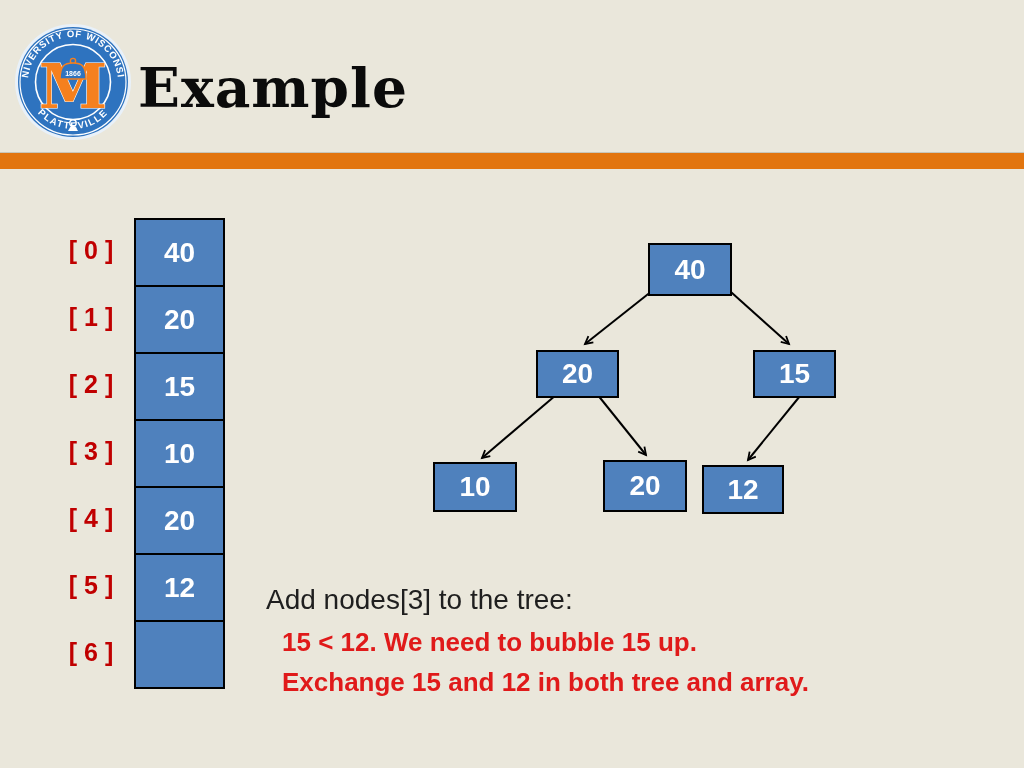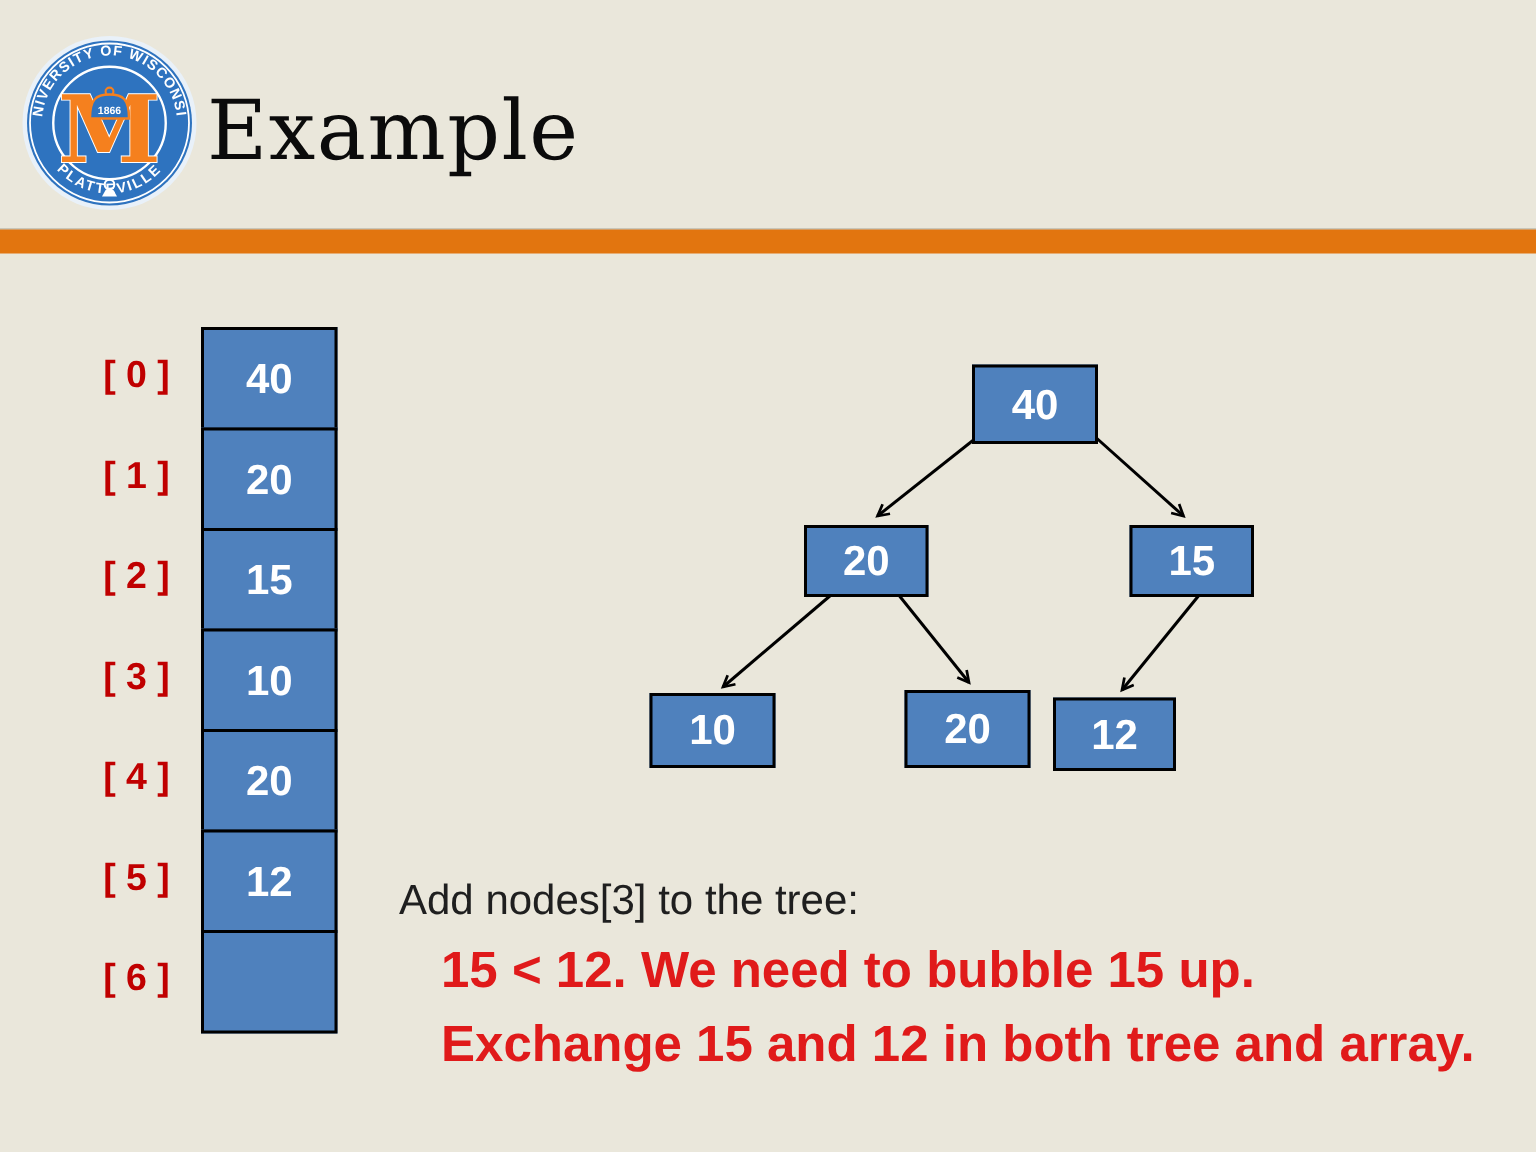--- a/index.html
+++ b/index.html
@@ -4,21 +4,21 @@
 <style>
   * { margin:0; padding:0; box-sizing:border-box; }
   html,body { width:1024px; height:768px; overflow:hidden; }
   body { font-family:"Liberation Sans", sans-serif; background:#EAE7DB; position:relative; }
 
   .slide { position:absolute; left:0; top:0; width:1024px; height:768px; background:#EAE7DB; }
 
   
   .logo { position:absolute; left:13px; top:22px; width:120px; height:120px; }
   .title { position:absolute; left:138px; top:56px; font-family:"DejaVu Serif", serif;
-           font-weight:normal; font-size:55px; line-height:1.15; color:#0b0b0b; letter-spacing:1px; }
+           font-weight:bold; font-size:55px; line-height:1.15; color:#0b0b0b; letter-spacing:1px; }
   .accent-bar { position:absolute; left:0; top:152px; width:1024px; height:17px; background:#E2750F;
                 border-top:1px solid #c9c6b8; }
 
   
   .array-label { position:absolute; left:76px; top:180px; font-size:26px; font-weight:bold; color:#000; }
   .array { position:absolute; left:134px; top:218px; width:91px; height:471px; }
   .idx { position:absolute; left:-78px; width:70px; text-align:center;
          font-size:25px; font-weight:bold; color:#C00000; white-space:pre; }
   .cell { position:absolute; left:0; width:91px; height:69px; background:#4F81BD;
           border:2px solid #000; display:flex; align-items:center; justify-content:center; }
@@ -26,21 +26,21 @@
   .val.yellow { color:#ffffff; }
 
   
   .tn { position:absolute; background:#4F81BD; border:2px solid #000;
         display:flex; align-items:center; justify-content:center; }
   .arrows { position:absolute; left:0; top:0; width:1024px; height:768px; pointer-events:none; }
 
   
   .caption { position:absolute; left:266px; top:583px; }
   .cap-line1 { font-size:28px; color:#1F1F1F; line-height:1.2; }
-  .cap-em { font-size:34px; font-weight:bold; color:#E01A1A; margin-left:28px; line-height:1.2; }
+  .cap-em { font-size:26px; font-weight:bold; color:#E01A1A; margin-left:16px; line-height:1.2; }
   .cap-line2 { margin-top:10px; }
   .cap-line3 { margin-top:9px; }
 
   
   .seal-ring-text { font-family:"Liberation Sans", sans-serif; font-weight:bold; fill:#fff; }
 </style>
 </head>
 <body>
 
 <div class="slide">

